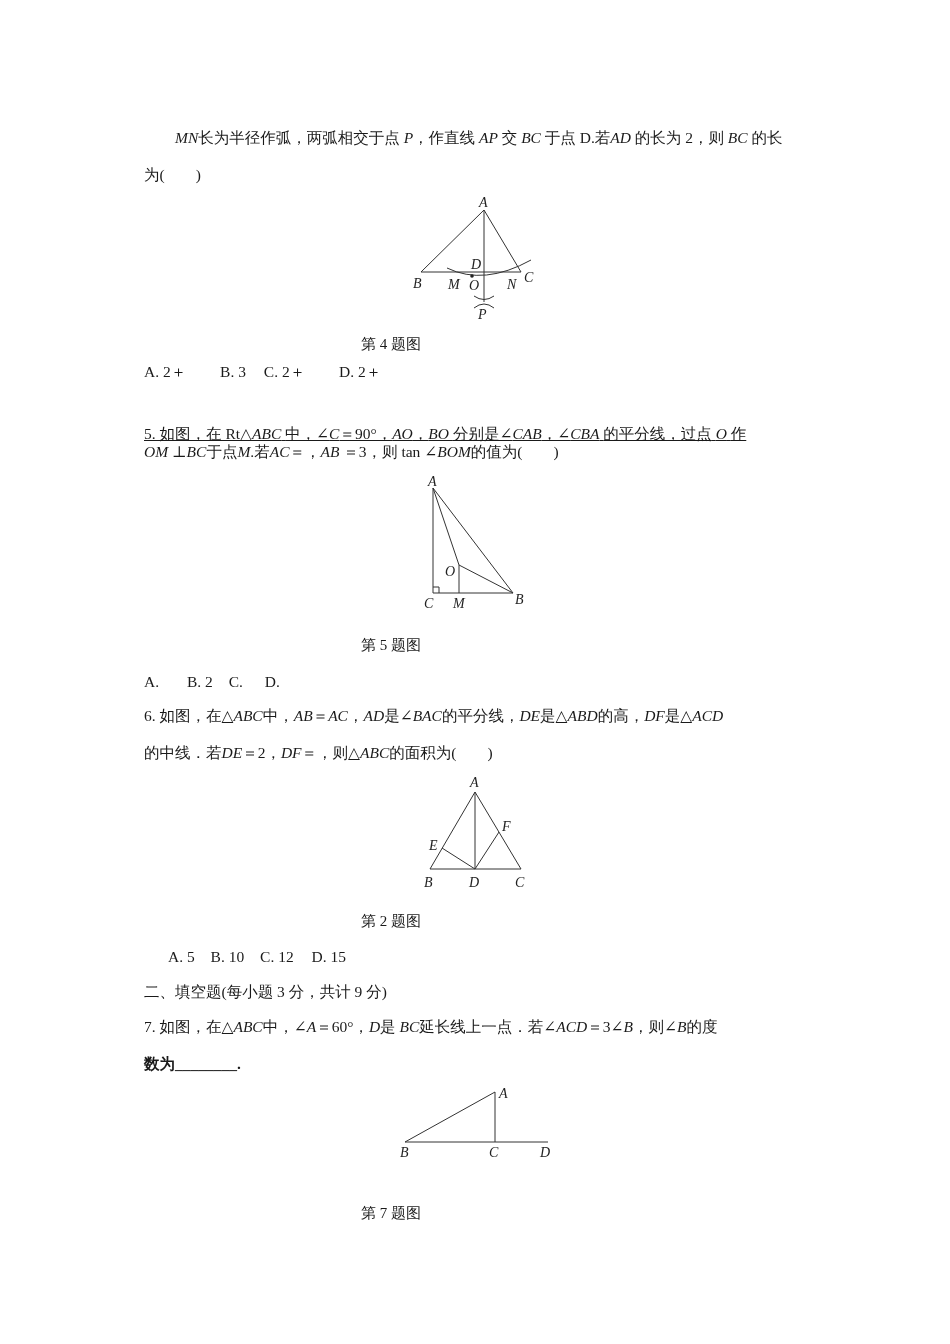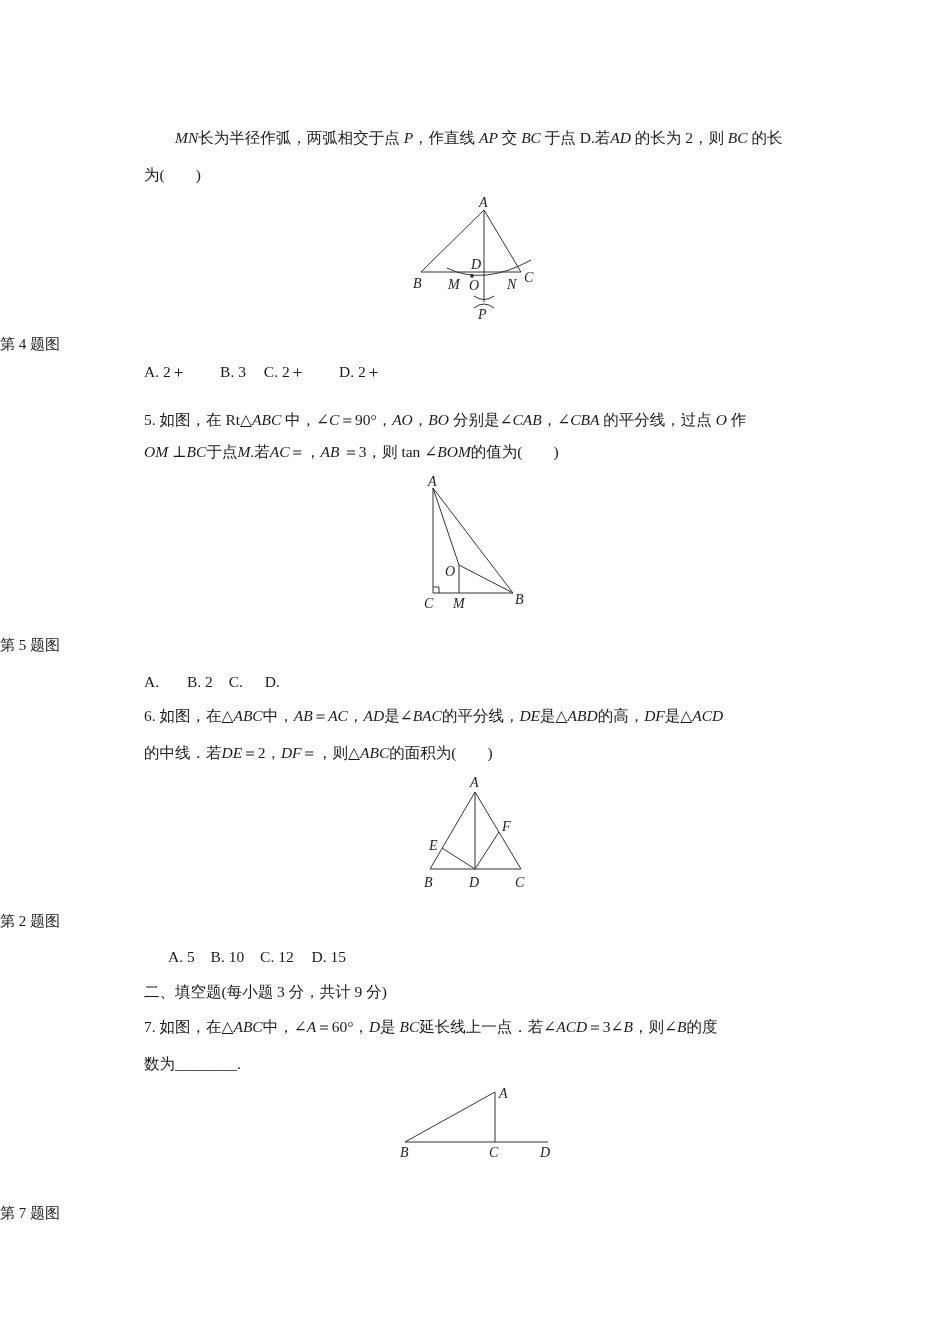--- a/index.html
+++ b/index.html
@@ -8,21 +8,21 @@
     font-family: "DejaVu Serif", "Liberation Serif", serif;
     color: #1a1a1a;
   }
   .line {
     position: absolute; left: 144px;
     font-size: 15.5px; line-height: 20px; white-space: nowrap;
     font-family: "Liberation Serif", "DejaVu Serif", serif;
   }
   .line i { font-style: italic; }
   .caption {
-    position: absolute; width: 782px; left: 0; 
+    position: absolute; width: 782px; left: 0; text-align: center;
     font-size: 15px; font-family: "Liberation Serif", "DejaVu Serif", serif;
   }
   svg.fig { position: absolute; left: 0; top: 0; overflow: visible; }
   svg text { font-family: "Liberation Serif", "DejaVu Serif", serif; font-style: italic; font-size: 14px; fill: #222; }
   .stroke { stroke: #333; stroke-width: 1; fill: none; }
   .sp { display: inline-block; }
 </style>
 </head>
 <body>
 
@@ -91,21 +91,21 @@
 
 <div class="caption" style="top:335px;">第 4 题图</div>
 
 <div class="line" style="top:362px;">
   <span>A. 2＋</span><span class="sp" style="width:30px"></span>
   <span>B. 3</span><span class="sp" style="width:14px"></span>
   <span>C. 2＋</span><span class="sp" style="width:30px"></span>
   <span>D. 2＋</span>
 </div>
 
-<div class="line" style="top:410px;">
+<div class="line" style="top:424px;text-decoration:underline;">
   <span>5. 如图，在 Rt△</span><i>ABC</i>
   <span>中，∠</span><i>C</i><span>＝90°，</span><i>AO</i><span>，</span><i>BO</i>
   <span>分别是∠</span><i>CAB</i><span>，∠</span><i>CBA</i>
   <span>的平分线，过点</span> <i>O</i>
   <span>作</span>
 </div>
 <div class="line" style="top:442px;text-align:right;">
   <i>OM</i><span> ⊥</span><i>BC</i><span>于点</span><i>M</i><span>.若</span><i>AC</i><span>＝，</span><i>AB</i><span> ＝3，则 tan ∠</span><i>BOM</i><span>的值为(　　)</span>
 </div>
 
@@ -132,17 +132,17 @@
   <span>B. 10</span><span class="sp" style="width:12px"></span>
   <span>C. 12</span><span class="sp" style="width:14px"></span>
   <span>D. 15</span>
 </div>
 
 <div class="line" style="top:982px;">二、填空题(每小题 3 分，共计 9 分)</div>
 
 <div class="line" style="top:1017px;">
   <span>7. 如图，在△</span><i>ABC</i><span>中，∠</span><i>A</i><span>＝60°，</span><i>D</i><span>是</span> <i>BC</i><span>延长线上一点．若∠</span><i>ACD</i><span>＝3∠</span><i>B</i><span>，则∠</span><i>B</i><span>的度</span>
 </div>
-<div class="line" style="top:1054px;">
+<div class="line" style="top:1054px;font-weight:bold;">
   <span>数为</span><span>________</span><span>.</span>
 </div>
 
 <div class="caption" style="top:1204px;">第 7 题图</div>
 
 </body></html>

